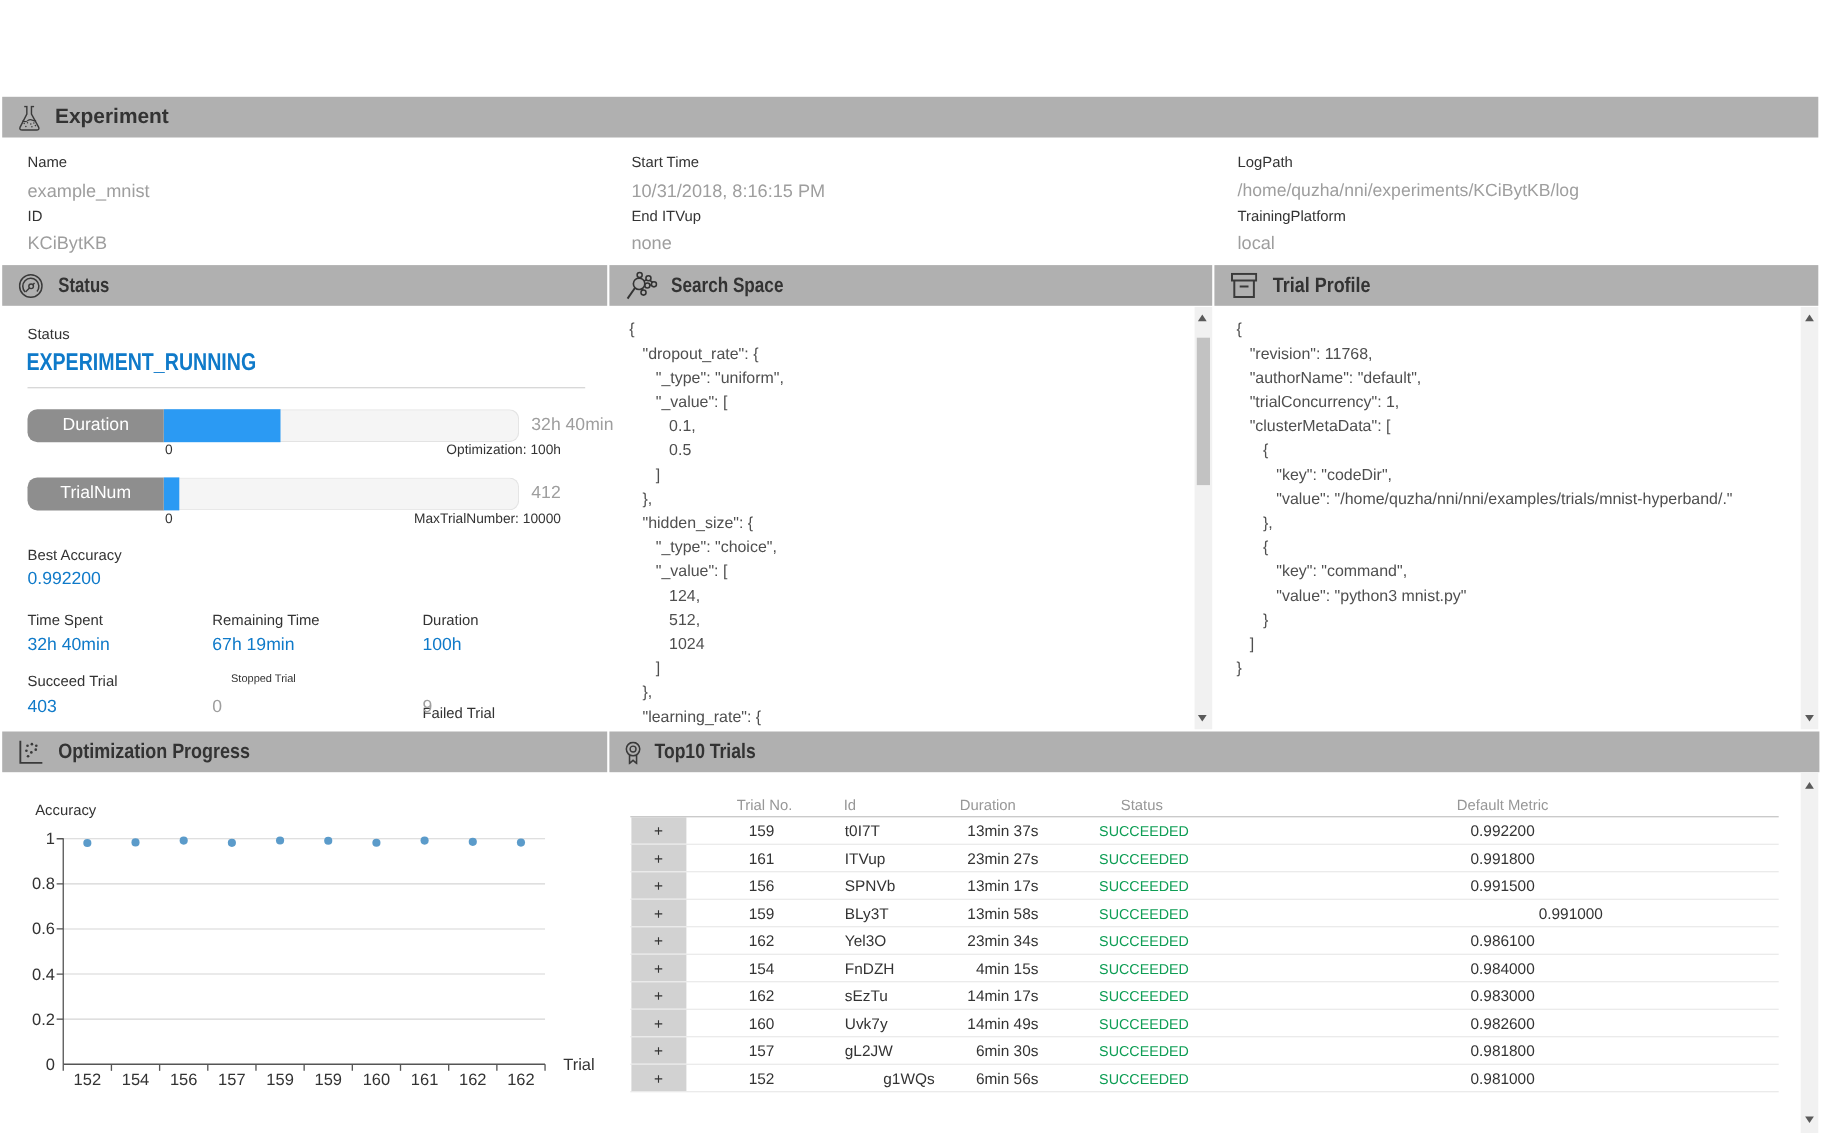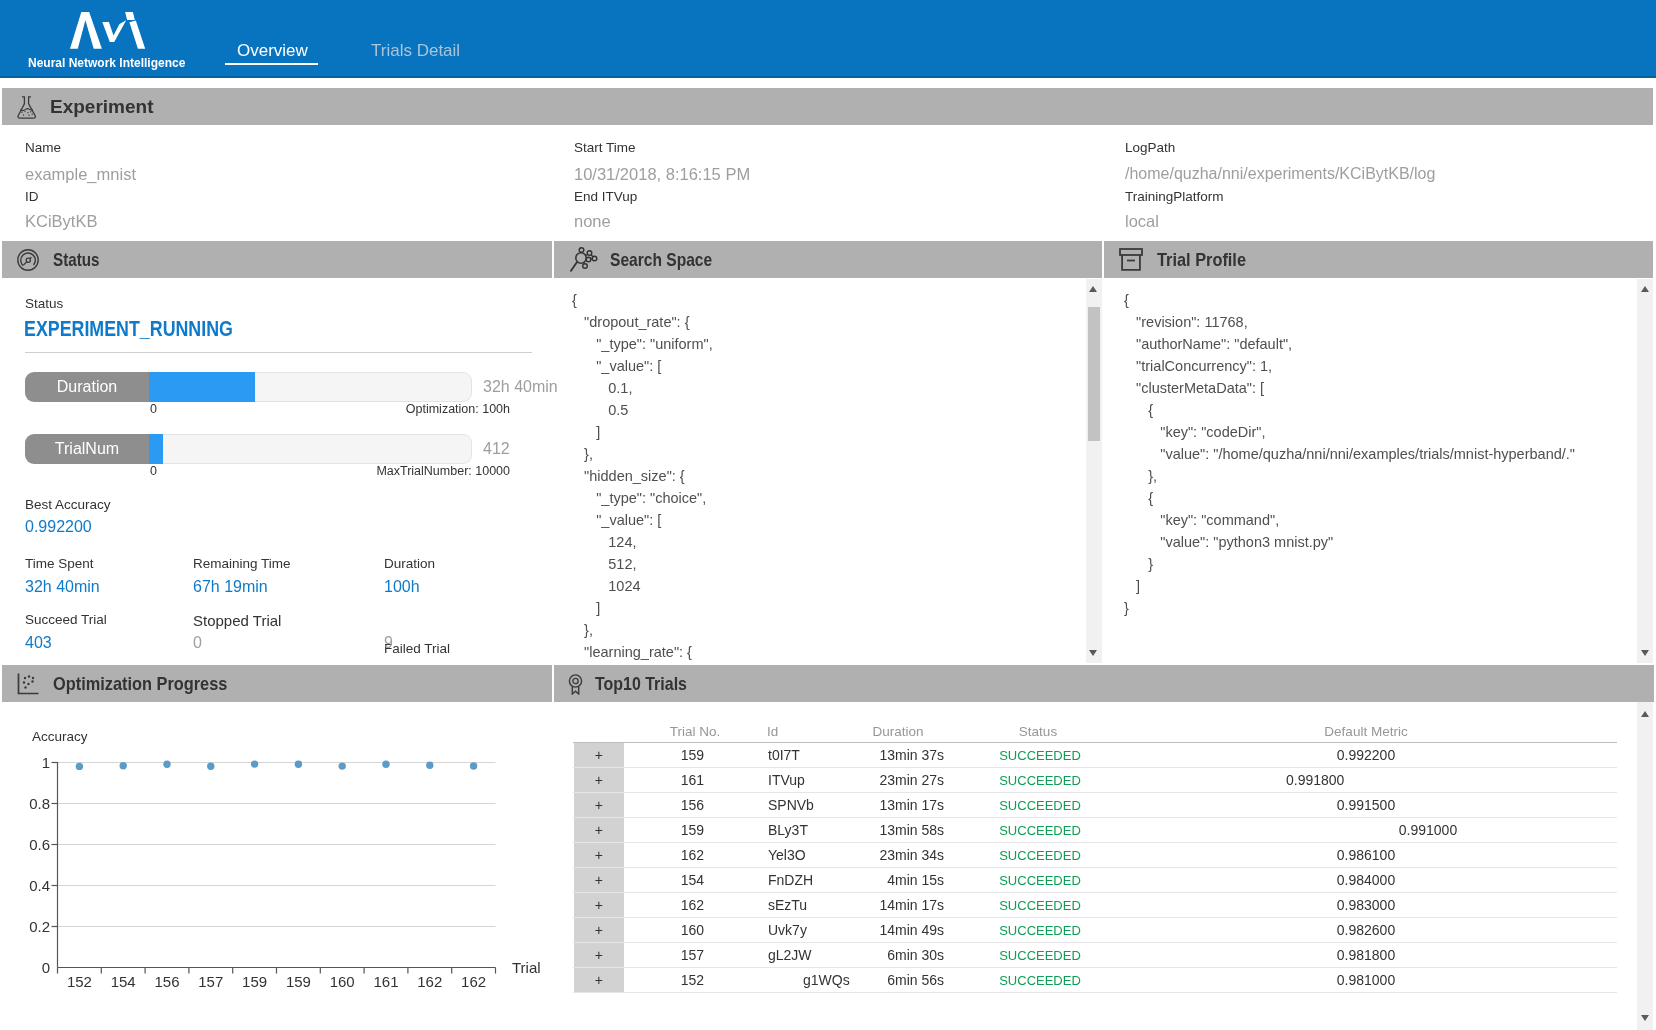--- a/index.html
+++ b/index.html
@@ -17,33 +17,20 @@
 .rowline { position:absolute; left:573px; width:1044px; height:1px; background:#e6e6e6; }
 .pluscell { position:absolute; left:574px; width:49.5px; height:24px; background:#d2d2d2; color:#333; font-size:14px; text-align:center; line-height:24px; }
 .sbtrack { position:absolute; width:16px; background:#f1f1f1; }
 .arr-up { position:absolute; left:3.5px; width:0; height:0; border-left:4.5px solid transparent; border-right:4.5px solid transparent; border-bottom:6px solid #5a5a5a; }
 .arr-dn { position:absolute; left:3.5px; width:0; height:0; border-left:4.5px solid transparent; border-right:4.5px solid transparent; border-top:6px solid #5a5a5a; }
 </style>
 </head>
 <body>
 <div id="page">
 
-<div class="abs" style="left:0;top:0;width:1656px;height:78px;background:#0873bf;">
-  <svg class="abs" style="left:70px;top:12px;" width="76" height="37" viewBox="0 0 76 37">
-    <path fill="#fff" d="M0,36.7 L11.3,0 L19.2,0 L31.9,36.7 L23.7,36.7 L15.4,8.2 L7.8,36.7 Z"></path>
-    <path fill="#fff" d="M32.3,9.9 L38.9,9.9 L43.5,23.5 L49.5,12.0 L56.2,8.2 L44.2,29.9 L39.8,29.9 Z"></path>
-    <path fill="#fff" d="M55.1,0 L62.9,0 L64.8,8.1 L57.1,8.1 Z"></path>
-    <path fill="#fff" d="M59.4,10.3 L65.8,8.5 L75.2,36.7 L67.9,36.7 Z"></path>
-  </svg>
-  <div class="abs" style="left:28px;top:56px;font-size:12px;font-weight:700;color:#fff;">Neural Network Intelligence</div>
-  <div class="abs" style="left:237px;top:41px;font-size:17px;color:#fff;">Overview</div>
-  <div class="abs" style="left:225px;top:63px;width:93px;height:2px;background:#fff;"></div>
-  <div class="abs" style="left:371px;top:41px;font-size:17px;color:#aac4dc;">Trials Detail</div>
-  <div class="abs" style="left:0;top:76px;width:1656px;height:2px;background:#06629f;"></div>
-</div>
 
 <div class="bar" style="left:2px;top:88px;width:1651px;"></div>
 <svg class="abs" style="left:17px;top:96px;" width="20" height="23" viewBox="0 0 20 23">
   <path fill="none" stroke="#3a3a3a" stroke-width="1.3" d="M5.0,0.8 L7.4,0.8 L7.4,7.8 L1.2,19.8 Q0.4,22.2 3.2,22.2 L16.2,22.2 Q19,22.2 18.2,19.8 L11.6,7.8 L11.6,0.8 L14.0,0.8"></path>
   <path fill="none" stroke="#3a3a3a" stroke-width="1.1" d="M3.4,13.8 Q6,15.6 8.6,13.4 Q10.4,12.0 12.4,13.2 Q14.4,14.2 15.8,13.6"></path>
   <circle cx="5" cy="16.2" r="0.7" fill="#3a3a3a"></circle>
       <circle cx="8" cy="15.6" r="0.7" fill="#3a3a3a"></circle>
       <circle cx="11" cy="16.8" r="0.7" fill="#3a3a3a"></circle>
       <circle cx="13.8" cy="15.8" r="0.7" fill="#3a3a3a"></circle>
       <circle cx="6.5" cy="19" r="0.7" fill="#3a3a3a"></circle>
@@ -96,21 +83,21 @@
 <div class="abs blue" style="left:25px;top:518.9px;font-size:16px;">0.992200</div>
 
 <div class="abs lbl" style="left:25px;top:557.2px;font-size:13.5px;">Time Spent</div>
 <div class="abs lbl" style="left:193px;top:557.2px;font-size:13.5px;">Remaining Time</div>
 <div class="abs lbl" style="left:384px;top:557.2px;font-size:13.5px;">Duration</div>
 <div class="abs blue" style="left:25px;top:579.1px;font-size:16px;">32h 40min</div>
 <div class="abs blue" style="left:193px;top:579.1px;font-size:16px;">67h 19min</div>
 <div class="abs blue" style="left:384px;top:579.1px;font-size:16px;">100h</div>
 
 <div class="abs lbl" style="left:25px;top:613.3px;font-size:13.5px;">Succeed Trial</div>
-<div class="abs lbl" style="left:193px;top:613.3px;font-size:15px;">Stopped Trial</div>
+<div class="abs lbl" style="left:210px;top:613.3px;font-size:10px;">Stopped Trial</div>
 <div class="abs lbl" style="left:384px;top:642px;font-size:13.5px;">Failed Trial</div>
 <div class="abs blue" style="left:25px;top:634.9px;font-size:16px;">403</div>
 <div class="abs val" style="left:193px;top:634.9px;font-size:16px;">0</div>
 <div class="abs val" style="left:384px;top:634.9px;font-size:16px;">9</div>
 
 <div class="bar" style="left:554px;top:241px;width:548px;"></div>
 <svg class="abs" style="left:569px;top:246px;" width="29" height="28" viewBox="0 0 29 28">
   <circle cx="12" cy="12" r="5.2" fill="none" stroke="#333" stroke-width="1.5"></circle>
   <circle cx="12.5" cy="4" r="2.3" fill="none" stroke="#333" stroke-width="1.4"></circle>
   <circle cx="20.5" cy="7" r="2.3" fill="none" stroke="#333" stroke-width="1.4"></circle>
@@ -268,21 +255,21 @@
 <div class="cell" style="left:768px;top:743.2px;">t0I7T</div>
 <div class="cell" style="left:804px;top:743.2px;width:140px;text-align:right;">13min 37s</div>
 <div class="cell" style="left:960px;top:743.2px;width:160px;text-align:center;color:#0e9e55;font-size:13px;">SUCCEEDED</div>
 <div class="cell" style="left:1286px;top:743.2px;width:160px;text-align:center;">0.992200</div>
 <div class="rowline" style="top:766.5px;"></div>
 <div class="pluscell" style="top:768px;">+</div>
 <div class="cell" style="left:644px;top:768.2px;width:60px;text-align:right;">161</div>
 <div class="cell" style="left:768px;top:768.2px;">ITVup</div>
 <div class="cell" style="left:804px;top:768.2px;width:140px;text-align:right;">23min 27s</div>
 <div class="cell" style="left:960px;top:768.2px;width:160px;text-align:center;color:#0e9e55;font-size:13px;">SUCCEEDED</div>
-<div class="cell" style="left:1286px;top:768.2px;width:160px;text-align:left;">0.991800</div>
+<div class="cell" style="left:1286px;top:768.2px;width:160px;text-align:center;">0.991800</div>
 <div class="rowline" style="top:791.5px;"></div>
 <div class="pluscell" style="top:793px;">+</div>
 <div class="cell" style="left:644px;top:793.2px;width:60px;text-align:right;">156</div>
 <div class="cell" style="left:768px;top:793.2px;">SPNVb</div>
 <div class="cell" style="left:804px;top:793.2px;width:140px;text-align:right;">13min 17s</div>
 <div class="cell" style="left:960px;top:793.2px;width:160px;text-align:center;color:#0e9e55;font-size:13px;">SUCCEEDED</div>
 <div class="cell" style="left:1286px;top:793.2px;width:160px;text-align:center;">0.991500</div>
 <div class="rowline" style="top:816.5px;"></div>
 <div class="pluscell" style="top:818px;">+</div>
 <div class="cell" style="left:644px;top:818.2px;width:60px;text-align:right;">159</div>

